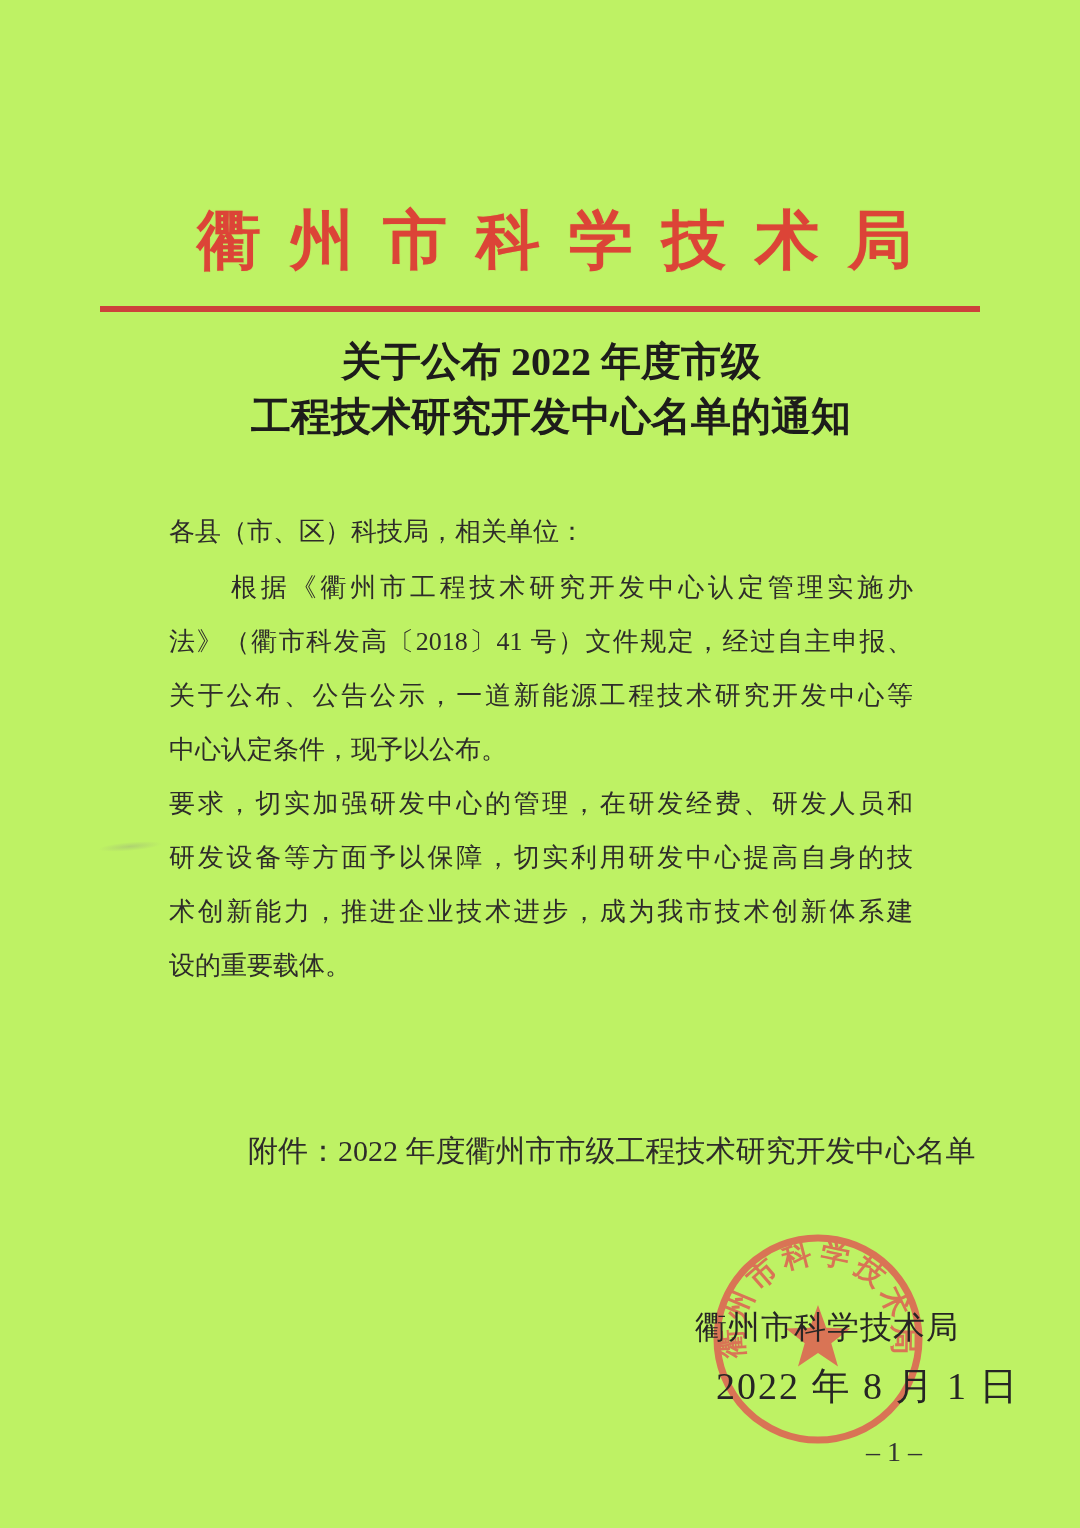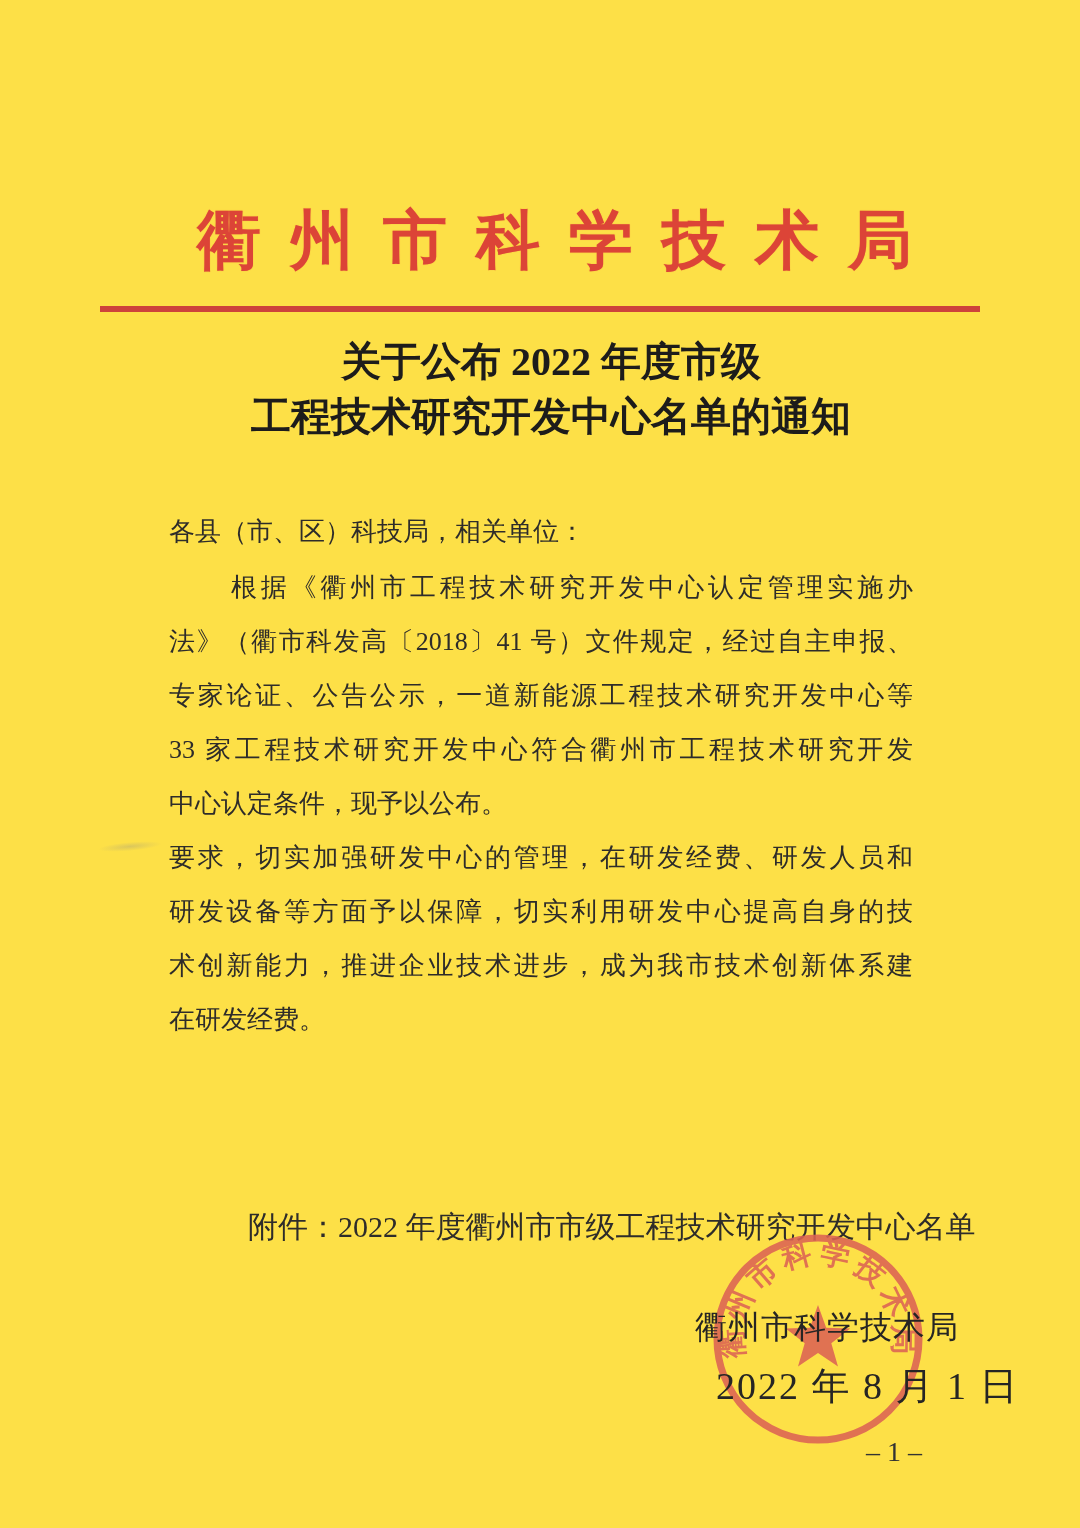--- a/index.html
+++ b/index.html
@@ -6,21 +6,21 @@
     --header-red:#dc4437;
     --rule-red:#cd423b;
     --seal-red:#dd6354;
     --ink:#2e2c2a;
   }
   html,body{margin:0;padding:0;background:#e9e9e9;}
   .page{
     position:relative;
     width:1080px;height:1528px;
     margin:0 auto;
-    background:#fde047;
+    background:#bef264;
     overflow:hidden;
     font-family:"Liberation Serif","DejaVu Serif",serif;
     color:var(--ink,#2e2c2a);
   }
   
   .agency-header{
     position:absolute;top:208px;left:29px;width:1080px;
     text-align:center;
     font-family:"Liberation Sans","DejaVu Sans",sans-serif;
     font-weight:bold;
@@ -55,21 +55,21 @@
     text-align-last:justify;
   }
   .body-line.flush{
     text-align:left;
     text-align-last:left;
   }
   .body-line.indent{
     text-indent:62px;
   }
   .attachment-line{
-    position:absolute;top:1200px;left:248px;
+    position:absolute;top:1124px;left:248px;
     font-size:30px;line-height:54px;
     color:var(--ink,#2e2c2a);
     white-space:nowrap;
   }
   
   .seal{
     position:absolute;top:1229px;left:710px;width:216px;height:216px;
     opacity:.88;
   }
   .seal svg{display:block;width:216px;height:216px;}
@@ -113,27 +113,26 @@
 
   <div class="doc-title">
     <div>关于公布 2022 年度市级</div>
     <div>工程技术研究开发中心名单的通知</div>
   </div>
 
   <div class="body-block">
     <div class="salutation">各县（市、区）科技局，相关单位：</div>
     <div class="body-line indent">根据《衢州市工程技术研究开发中心认定管理实施办</div>
     <div class="body-line">法》（衢市科发高〔2018〕41 号）文件规定，经过自主申报、</div>
-    <div class="body-line">专家论证、公告公示，一道新能源工程技术研究开发中心等</div>
-    <div class="body-line">33 家工程技术研究开发中心符合衢州市工程技术研究开发</div>
+    <div class="body-line">关于公布、公告公示，一道新能源工程技术研究开发中心等</div>
     <div class="body-line flush">中心认定条件，现予以公布。</div>
     <div class="body-line">要求，切实加强研发中心的管理，在研发经费、研发人员和</div>
     <div class="body-line">研发设备等方面予以保障，切实利用研发中心提高自身的技</div>
     <div class="body-line">术创新能力，推进企业技术进步，成为我市技术创新体系建</div>
-    <div class="body-line flush">在研发经费。</div>
+    <div class="body-line flush">设的重要载体。</div>
   </div>
 
   <div class="attachment-line">附件：2022 年度衢州市市级工程技术研究开发中心名单</div>
 
   <div class="seal">
     <svg viewBox="0 0 216 216" xmlns="http://www.w3.org/2000/svg">
       <defs>
         <path id="seal-arc" d="M 36.6,136 A 76,76 0 1 1 179.4,136" fill="none"></path>
       </defs>
       <circle cx="108" cy="110" r="101" fill="none" stroke="#dd6354" stroke-width="7"></circle>

